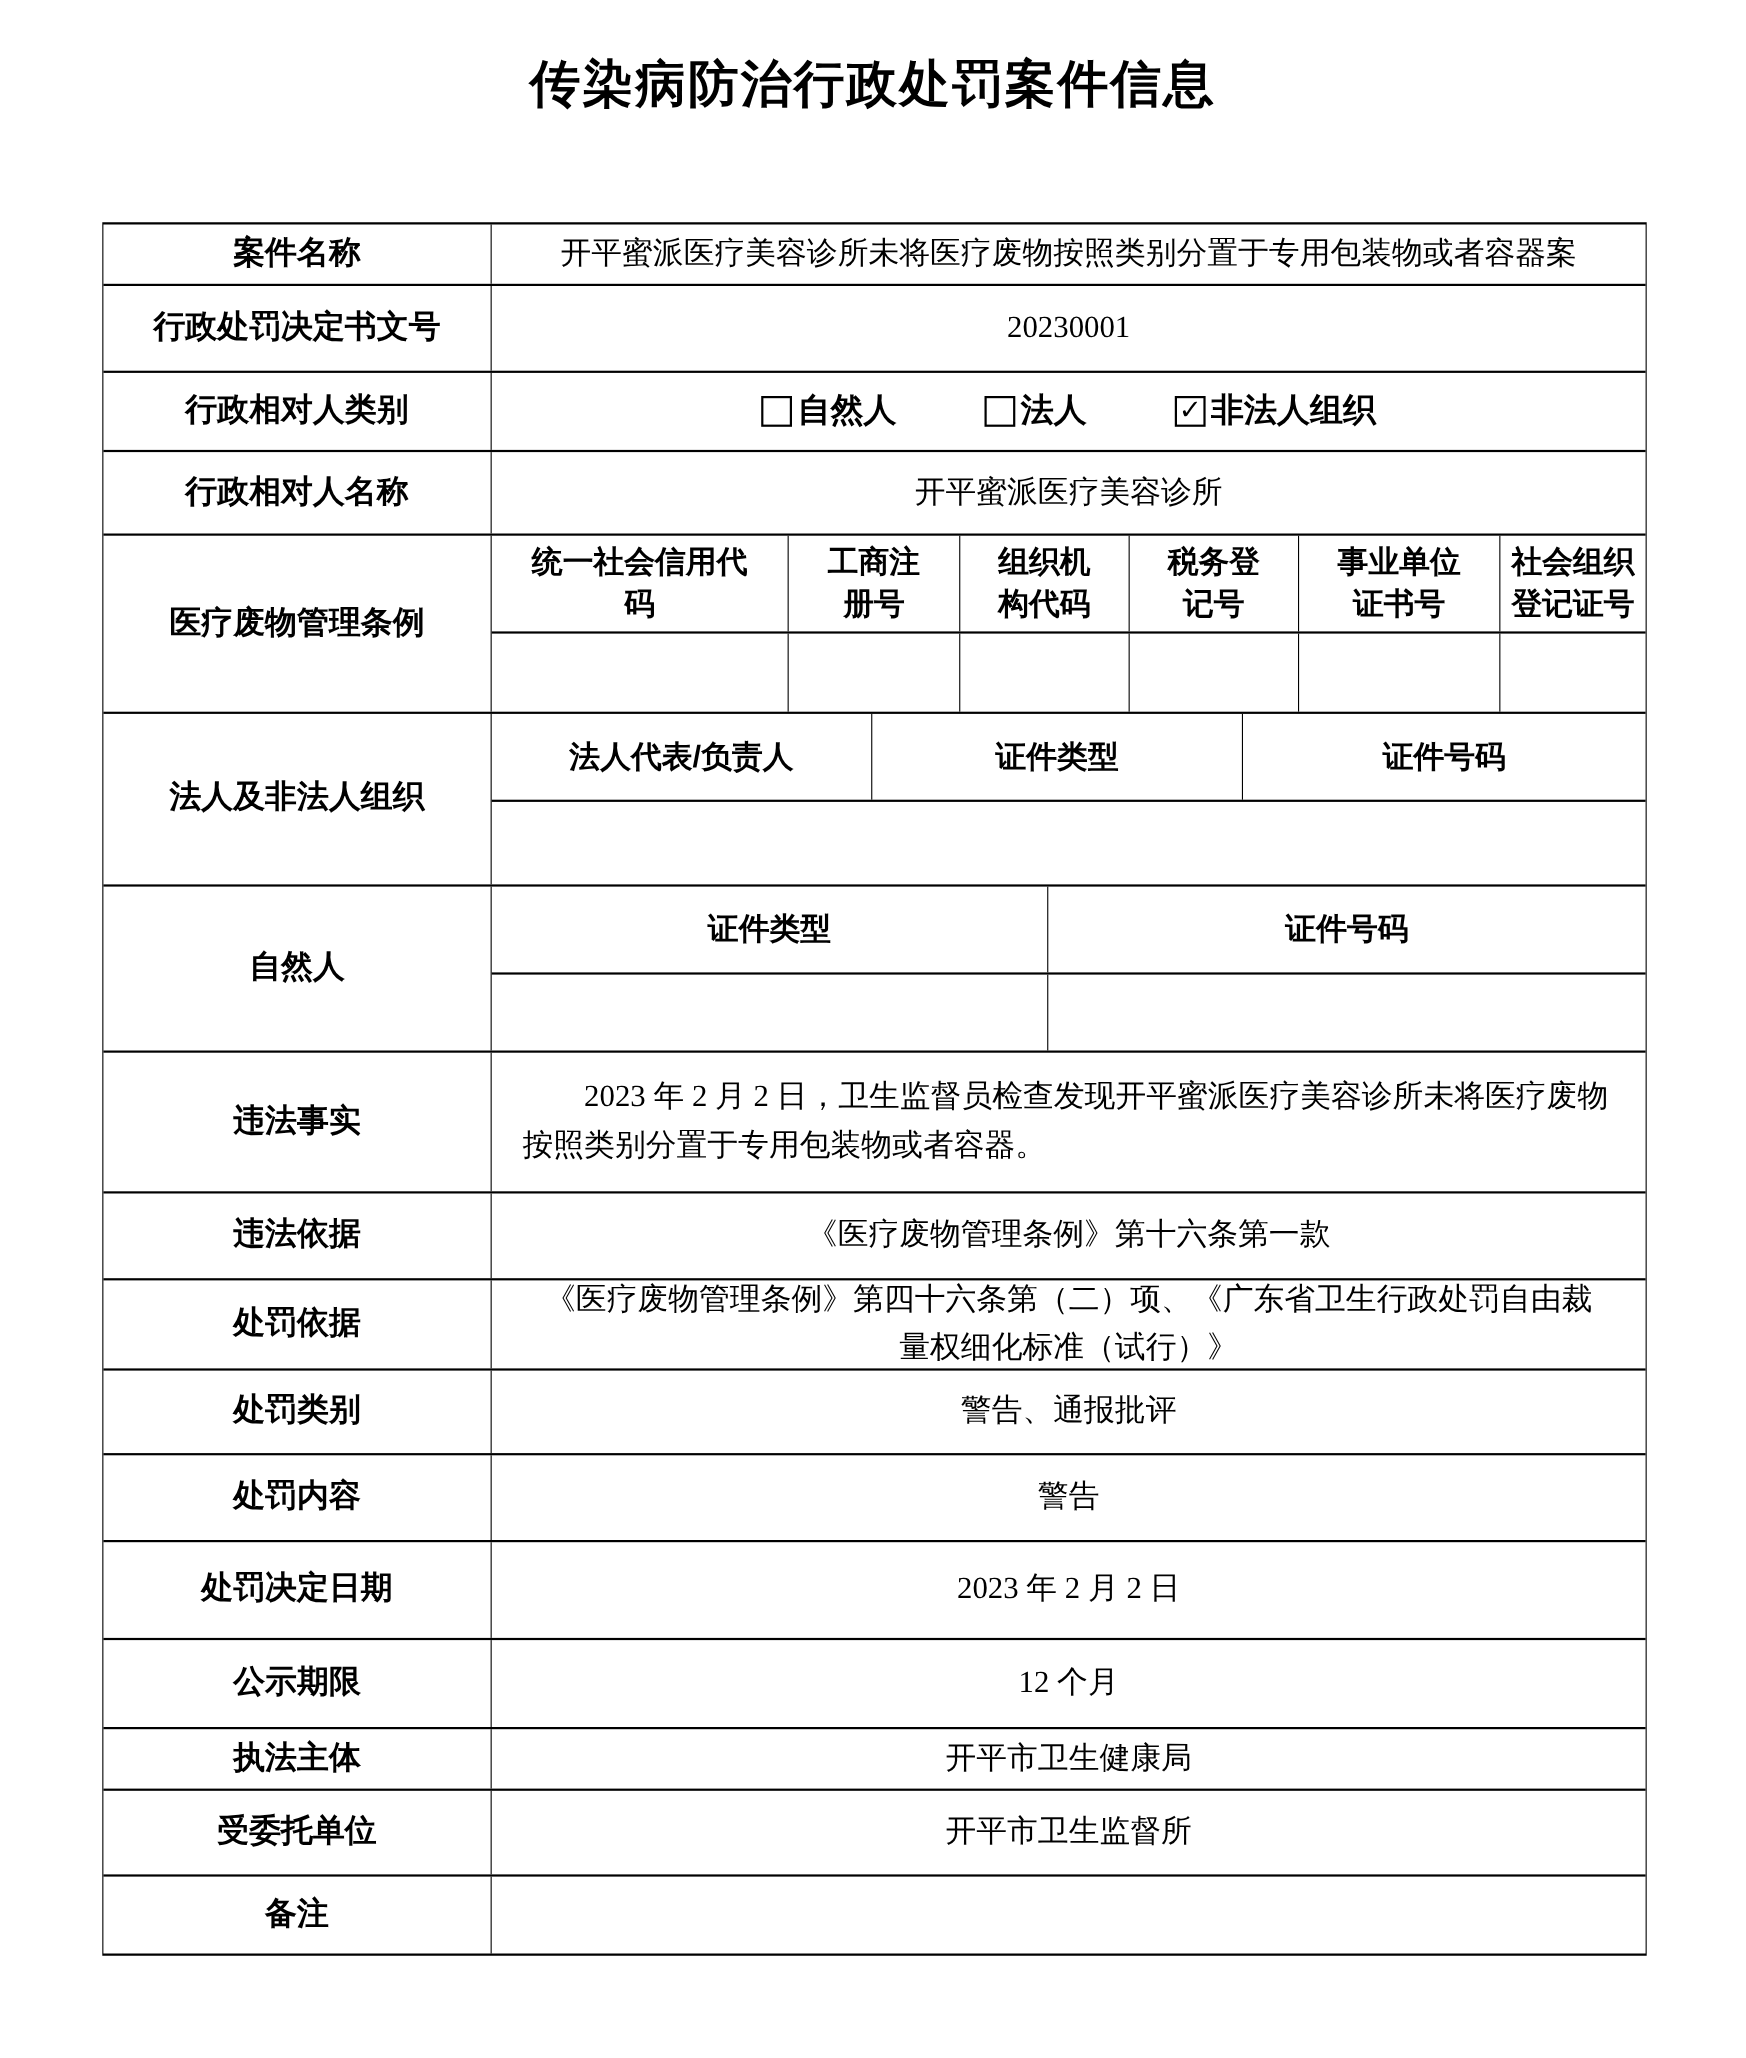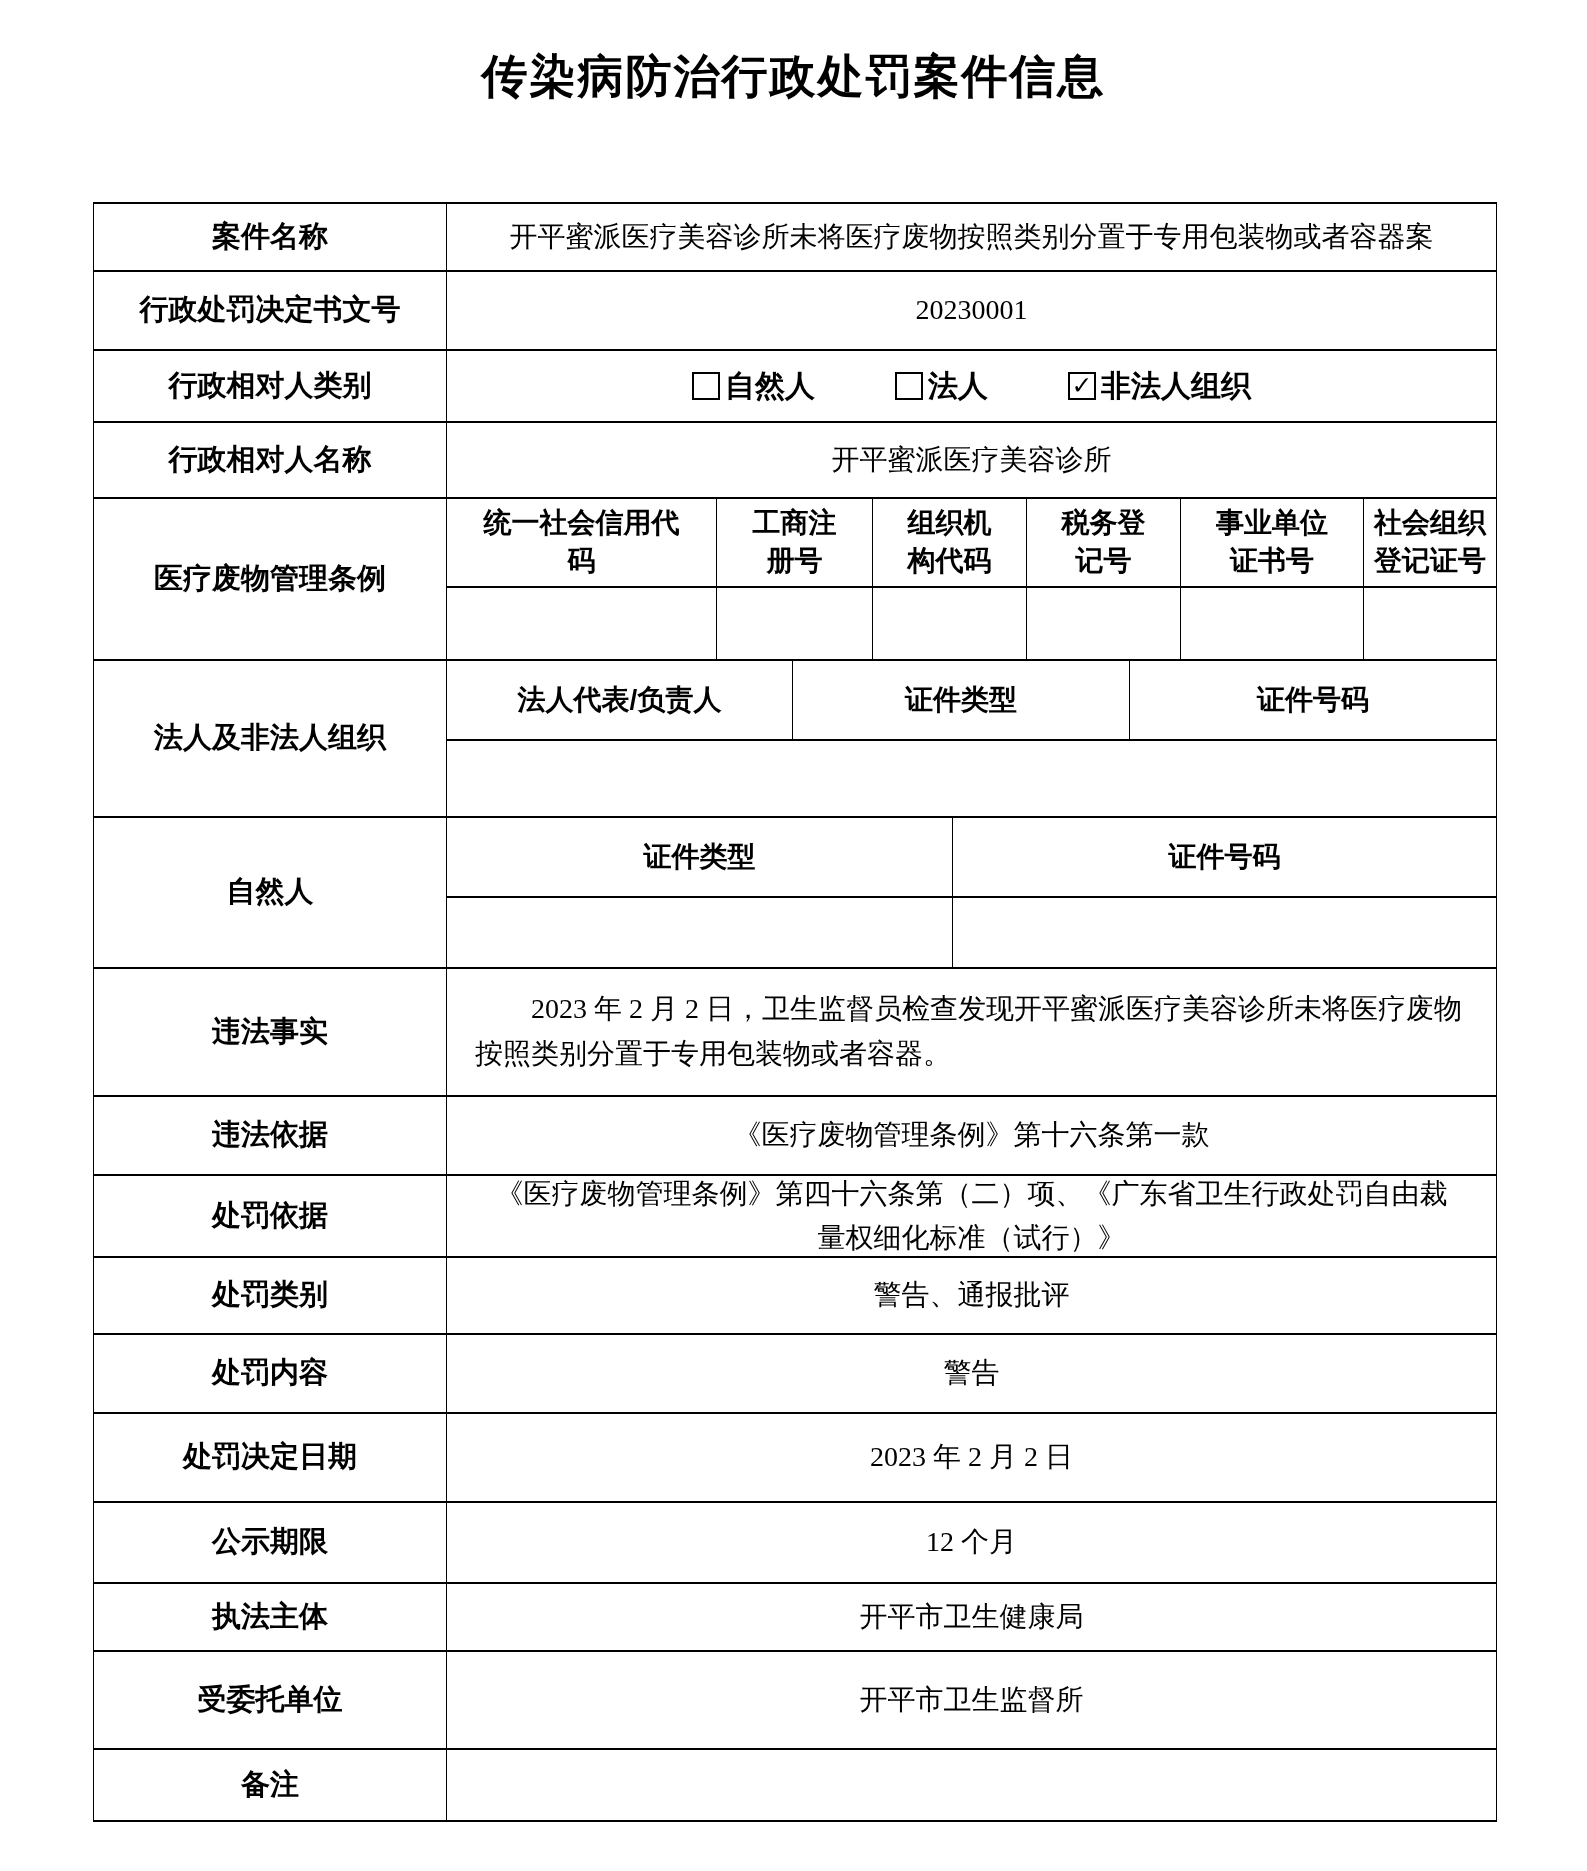--- a/index.html
+++ b/index.html
@@ -52,25 +52,25 @@
   .value .wrap { display: inline-block; padding: 0 40px; line-height: 1.55; }
   .value .fact-wrap {
     display: block;
     width: 100%;
     padding: 0 28px;
     text-align: left;
     text-indent: 2em;
     line-height: 1.6;
   }
   
-  .h80 { height: 68px; }  .h79 { height: 79px; }  .h72 { height: 72px; }
+  .h80 { height: 56px; }  .h79 { height: 79px; }  .h72 { height: 72px; }
   .h76 { height: 76px; }  .h162 { height: 162px; } .h157 { height: 157px; }
   .h151 { height: 151px; } .h128 { height: 128px; } .h77 { height: 77px; }
   .h82 { height: 82px; }  .h71 { height: 89px; }  .h81 { height: 81px; }
-  .h78 { height: 98px; }  .h70 { height: 70px; }
+  .h78 { height: 78px; }  .h70 { height: 70px; }
   
   .stack { flex: 1; display: flex; flex-direction: column; }
   .subrow { display: flex; flex: 1; justify-content: center; }
   .subrow.head {
     border-bottom: 2px solid #000;
     font-family: "Liberation Sans", "DejaVu Sans", sans-serif;
     font-weight: 700;
   }
   .codes .subrow.head { flex: 0 0 89px; }
   .legal .subrow.head { flex: 0 0 80px; }

